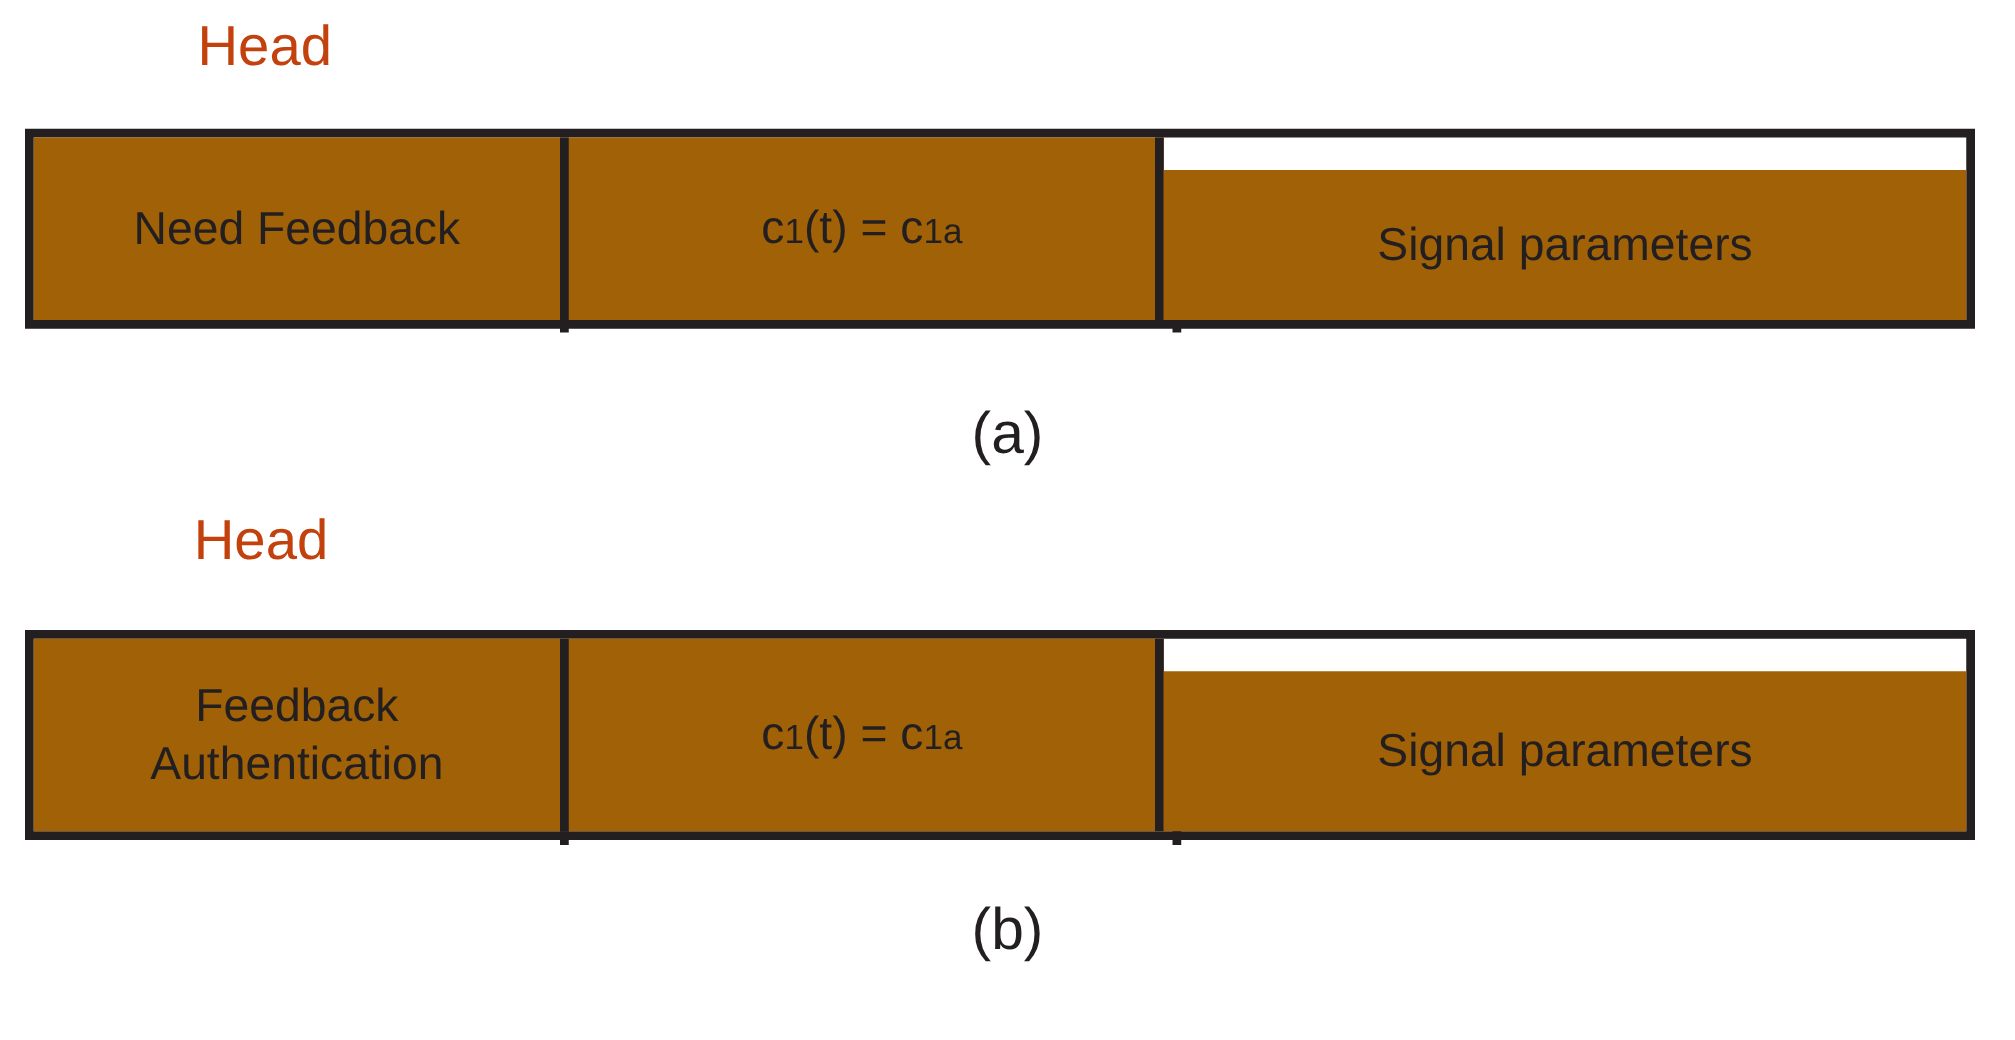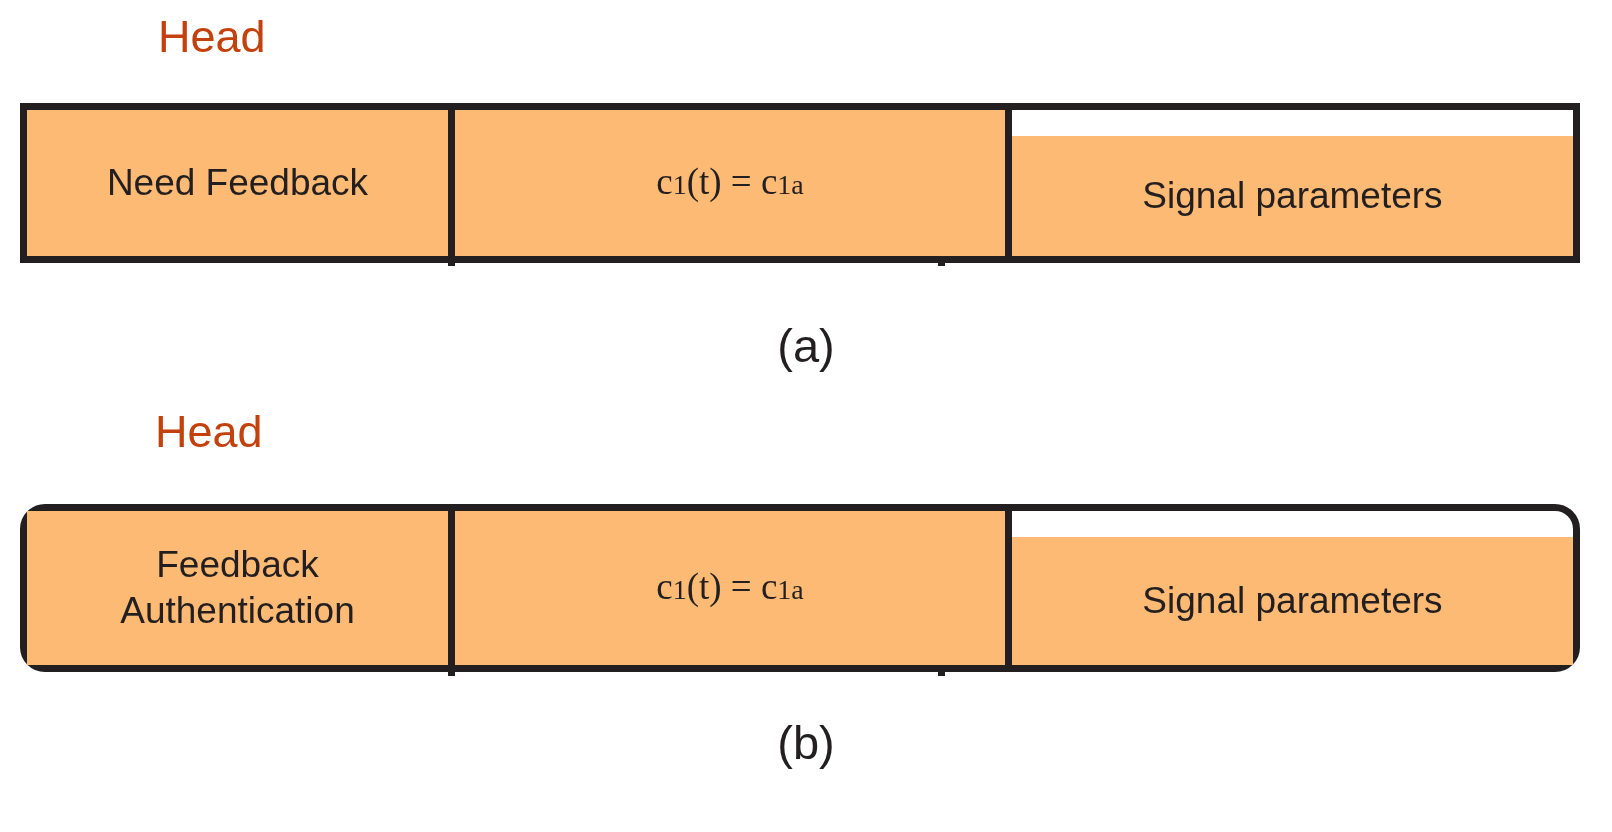--- a/index.html
+++ b/index.html
@@ -44,21 +44,21 @@
     display: flex;
     align-items: stretch;
   }
 
   .cell {
     box-sizing: border-box;
     display: flex;
     align-items: center;
     justify-content: center;
     text-align: center;
-    background: #fdba74;
+    background: #a16207;
     position: relative;
   }
 
   .cell-text {
     font-size: 37px;
     line-height: 46px;
     white-space: pre-line;
     color: #231f20;
   }
 
@@ -73,24 +73,23 @@
     font-size: 28px;
   }
   .prime {
     font-size: 37px;
     vertical-align: 6px;
   }
 
   
   .cell-left   { width: 421px; }
   .cell-mid    {
-    width: 564px;
+    width: 483px;
     border-left: 7px solid #231f20;
     border-right: 7px solid #231f20;
-    font-family: Liberation Serif, serif;
   }
   .cell-right  { flex: 1 1 auto; margin-top: 26px; }
 
   
   .overshoot {
     position: absolute;
     width: 7px;
     background: #231f20;
   }
 
@@ -131,21 +130,21 @@
       <div class="overshoot" style="left:911px; bottom:-10px; height:10px;"></div>
     </div>
 
     <div class="caption" style="top:319px;">(a)</div>
   </div>
 
   <div>
 
     <div class="head-label" style="left:155px; top:408px;">Head</div>
 
-    <div class="frame" style="top:504px; height:168px;border-radius:25px;">
+    <div class="frame" style="top:504px; height:168px;">
 
       <div class="cell cell-left">
         <span class="cell-text">Feedback
 Authentication</span>
       </div>
 
       <div class="cell cell-mid" style="flex-direction:column; justify-content:center;">
         <span class="cell-formula"><span>c</span><span class="sub">1</span><span>(t) = c</span><span class="sub">1a</span></span>
       </div>
 

